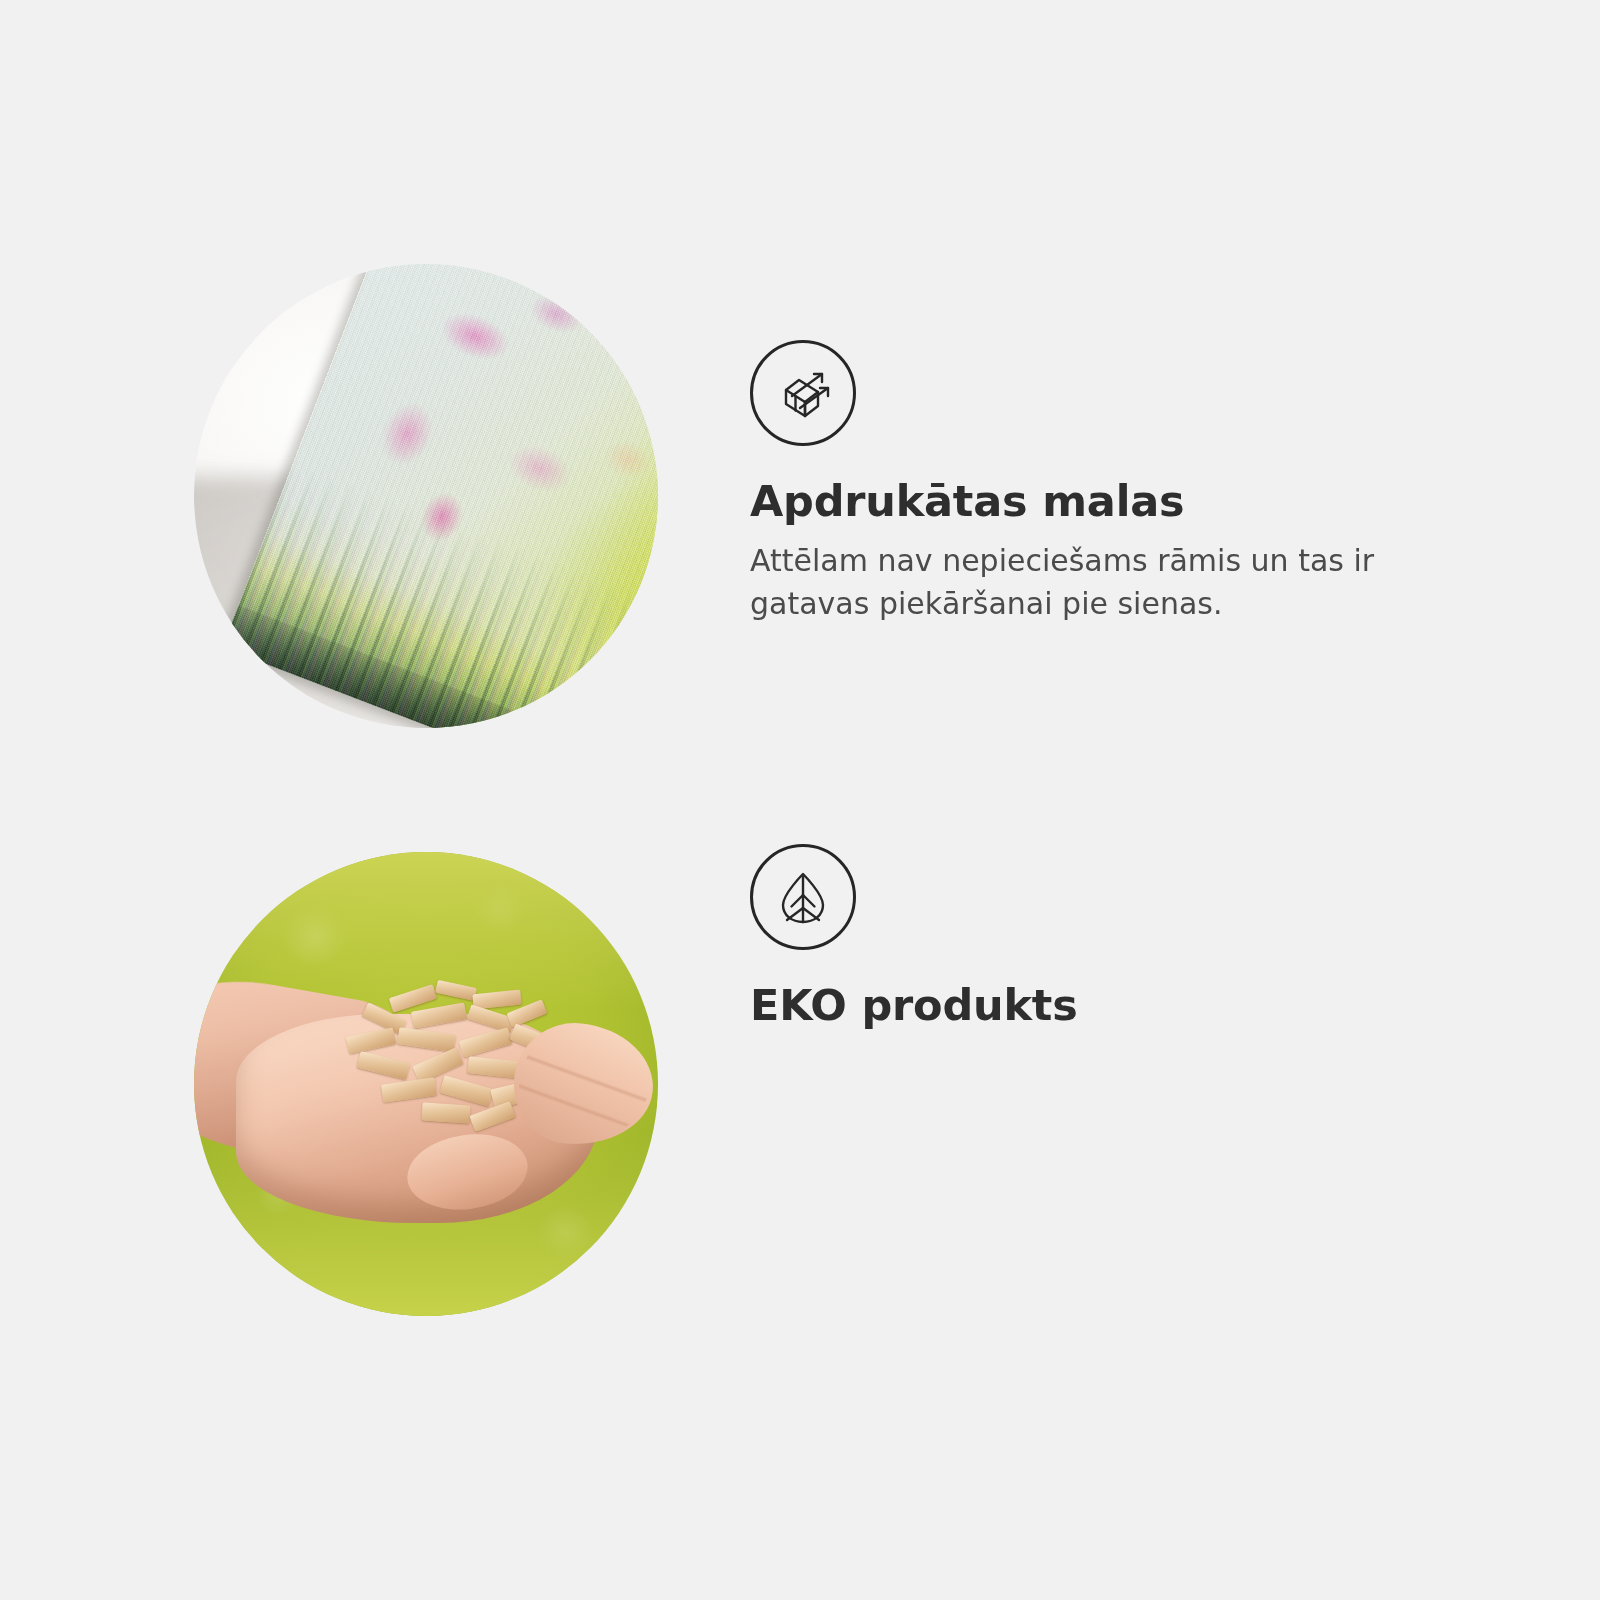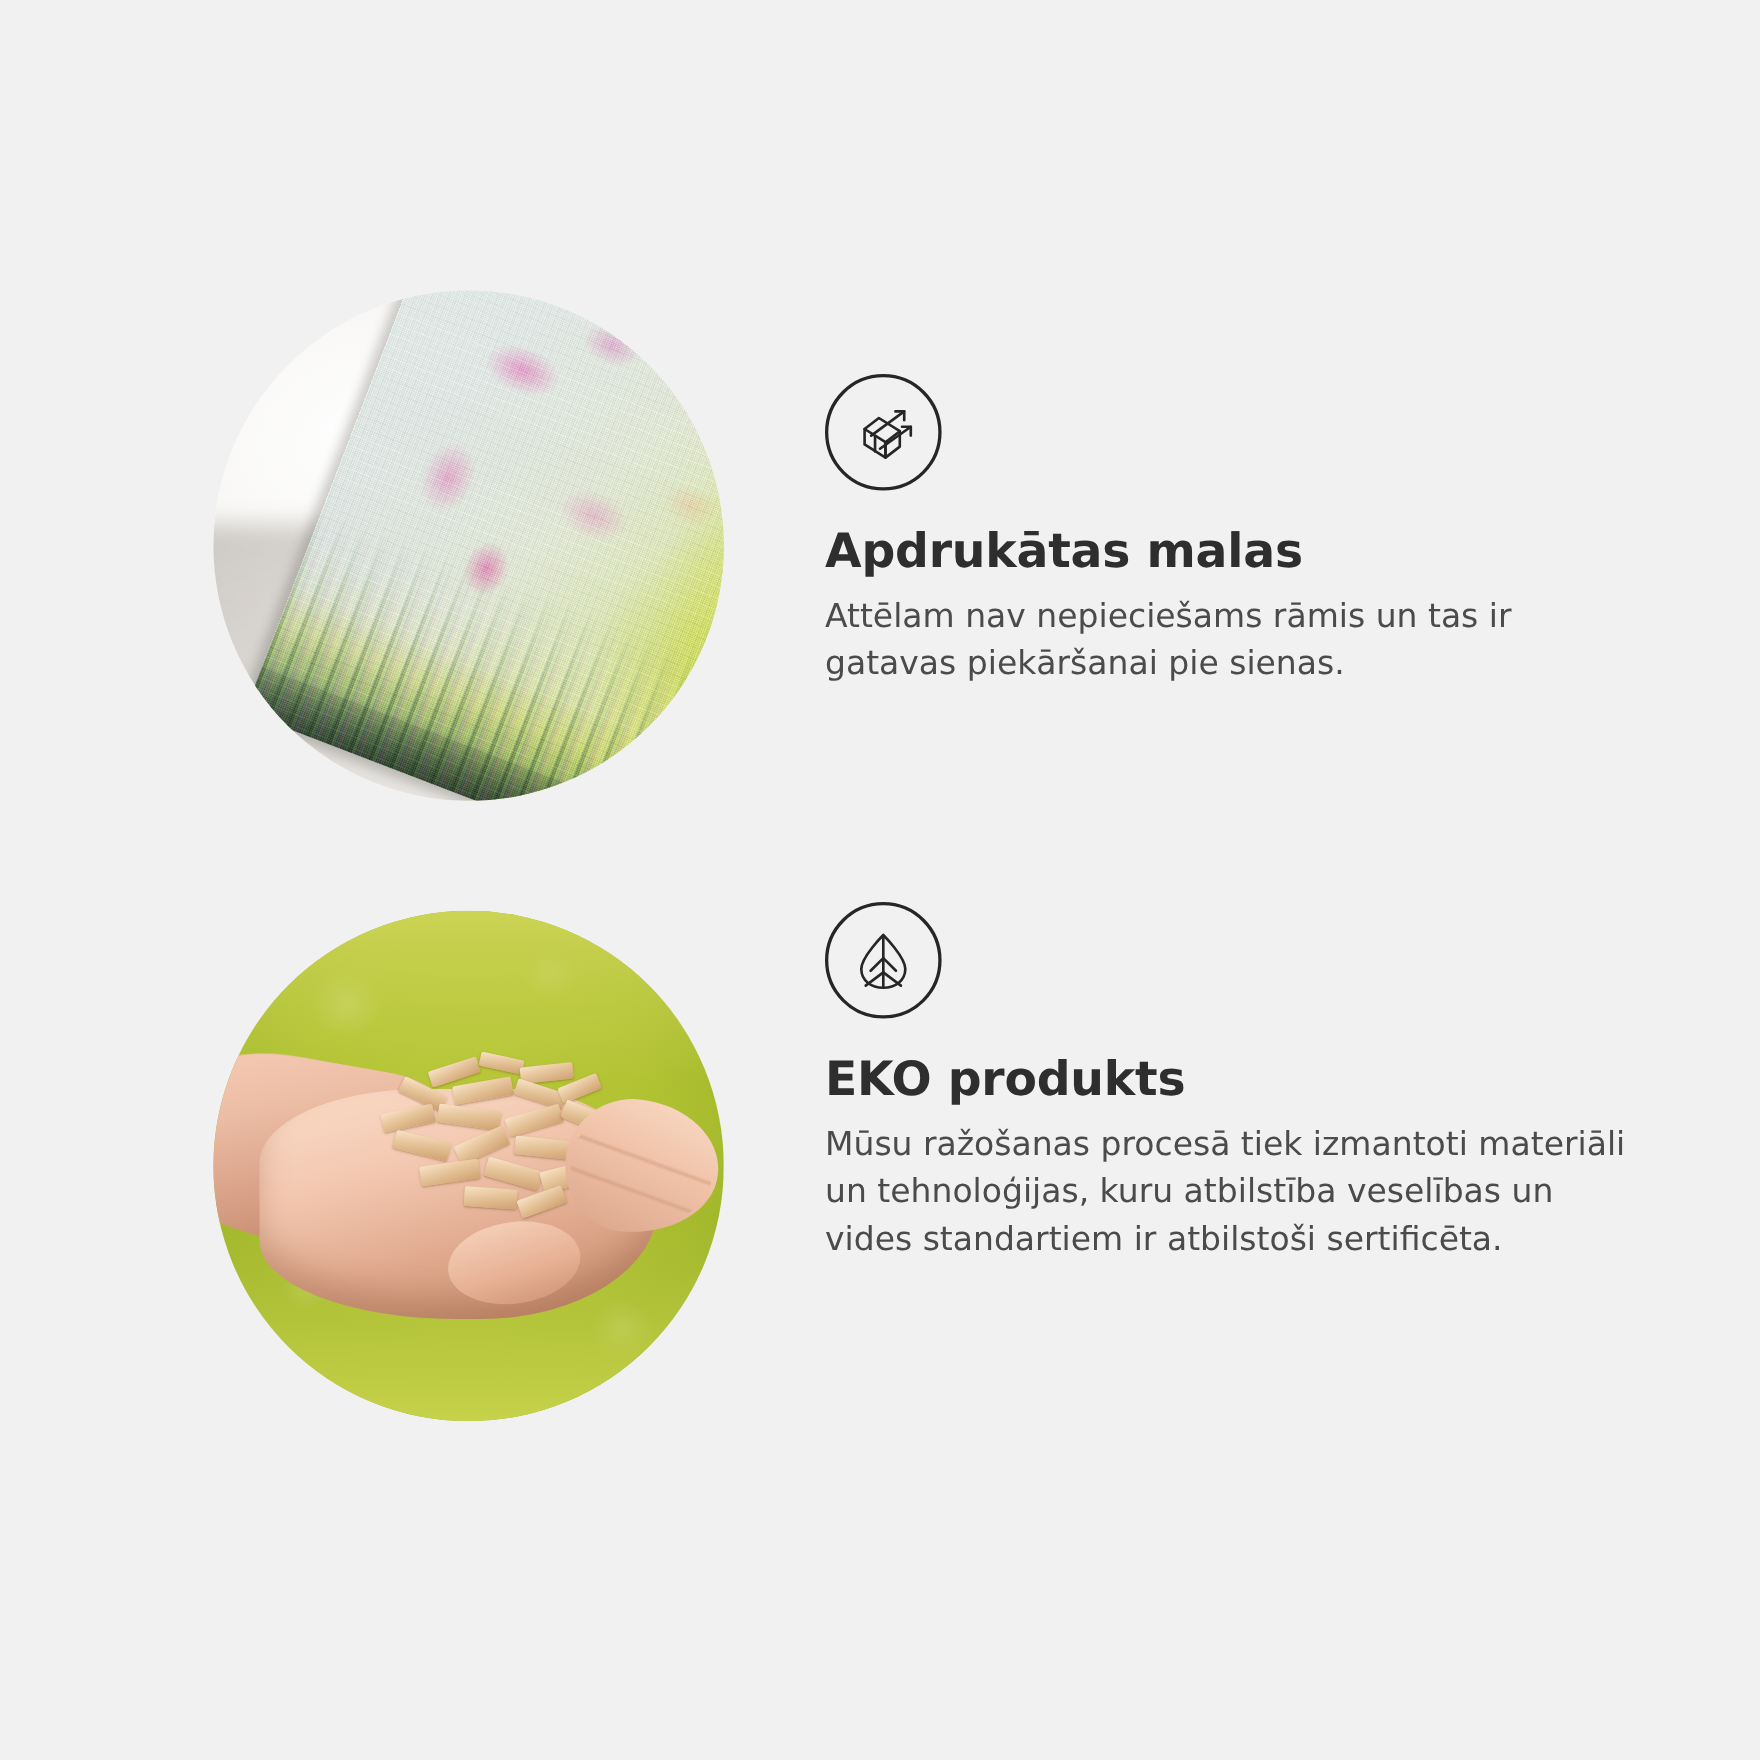--- a/index.html
+++ b/index.html
@@ -25,21 +25,21 @@
     border-radius: 10px;
   }
 
   
   .feature {
     position: absolute;
     left: 0;
     width: 1600px;
   }
   .feature--edges { top: 240px;  height: 520px; }
-  .feature--eco   { top: 804px;  height: 520px; }
+  .feature--eco   { top: 828px;  height: 520px; }
 
   .feature-media {
     position: absolute;
     left: 194px;
     top: 24px;
     width: 464px;
     height: 464px;
   }
 
   .media-circle {
@@ -400,17 +400,16 @@
 
           <path d="M29 9 L29 54"></path>
 
           <path d="M29 27 L17.5 38.5"></path>
           <path d="M29 27 L40.5 38.5"></path>
           <path d="M29 40 L13 52"></path>
           <path d="M29 40 L45 52"></path>
         </svg>
       </div>
       <h2 class="feature-title">EKO produkts</h2>
-      <p class="feature-desc">Mūsu ražošanas procesā tiek izmantoti materiāli un tehnoloģijas, kuru atbilstība veselības un vides standartiem ir atbilstoši sertificēta.</p>
     </div>
   </section>
 
 </div>
 
 </body></html>

